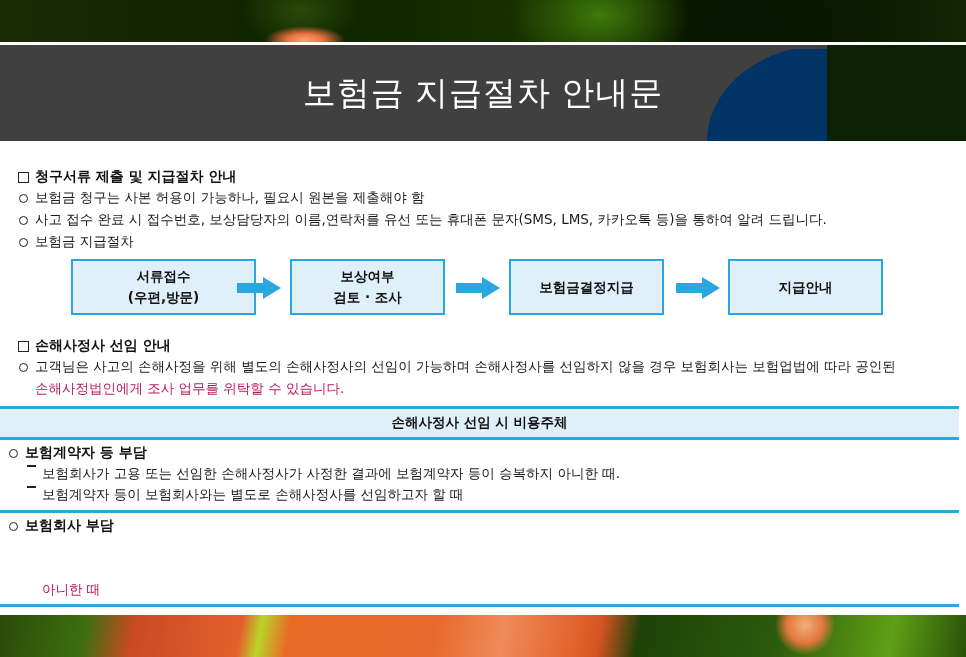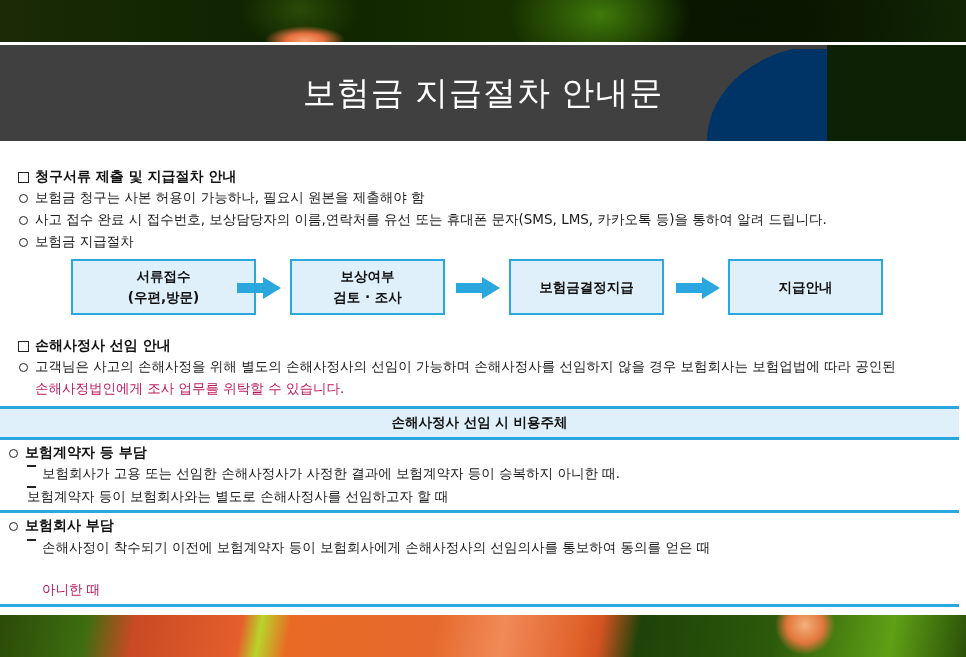--- a/index.html
+++ b/index.html
@@ -174,33 +174,29 @@
   <div class="cost-header">손해사정사 선임 시 비용주체</div>
 
   <div class="cost-title" style="top:303px;">
     <span class="circle-icon"></span>
     <span>보험계약자 등 부담</span>
   </div>
   <div class="dash-line" style="top:324px;">
     <span class="dash-icon"></span>
     <span>보험회사가 고용 또는 선임한 손해사정사가 사정한 결과에 보험계약자 등이 승복하지 아니한 때.</span>
   </div>
-  <div class="dash-line" style="top:345px;flex-direction:column;">
+  <div class="dash-line" style="top:345px;">
     <span class="dash-icon"></span>
     <span>보험계약자 등이 보험회사와는 별도로 손해사정사를 선임하고자 할 때</span>
   </div>
 
   <div class="cost-sep" style="top:369px;"></div>
 
   <div class="cost-title" style="top:376px;">
     <span class="circle-icon"></span>
     <span>보험회사 부담</span>
   </div>
-  <div class="dash-line" style="top:398px;">
-    <span class="dash-icon"></span>
-    <span>손해사정이 착수되기 이전에 보험계약자 등이 보험회사에게 손해사정사의 선임의사를 통보하여 동의를 얻은 때</span>
-  </div>
   <div class="cont-line" style="top:440px; left:42px;">아니한 때</div>
 
   <div class="cost-sep" style="top:463px;"></div>
 </div>
 
 <div class="photo-bottom"></div>
 
 </body></html>

